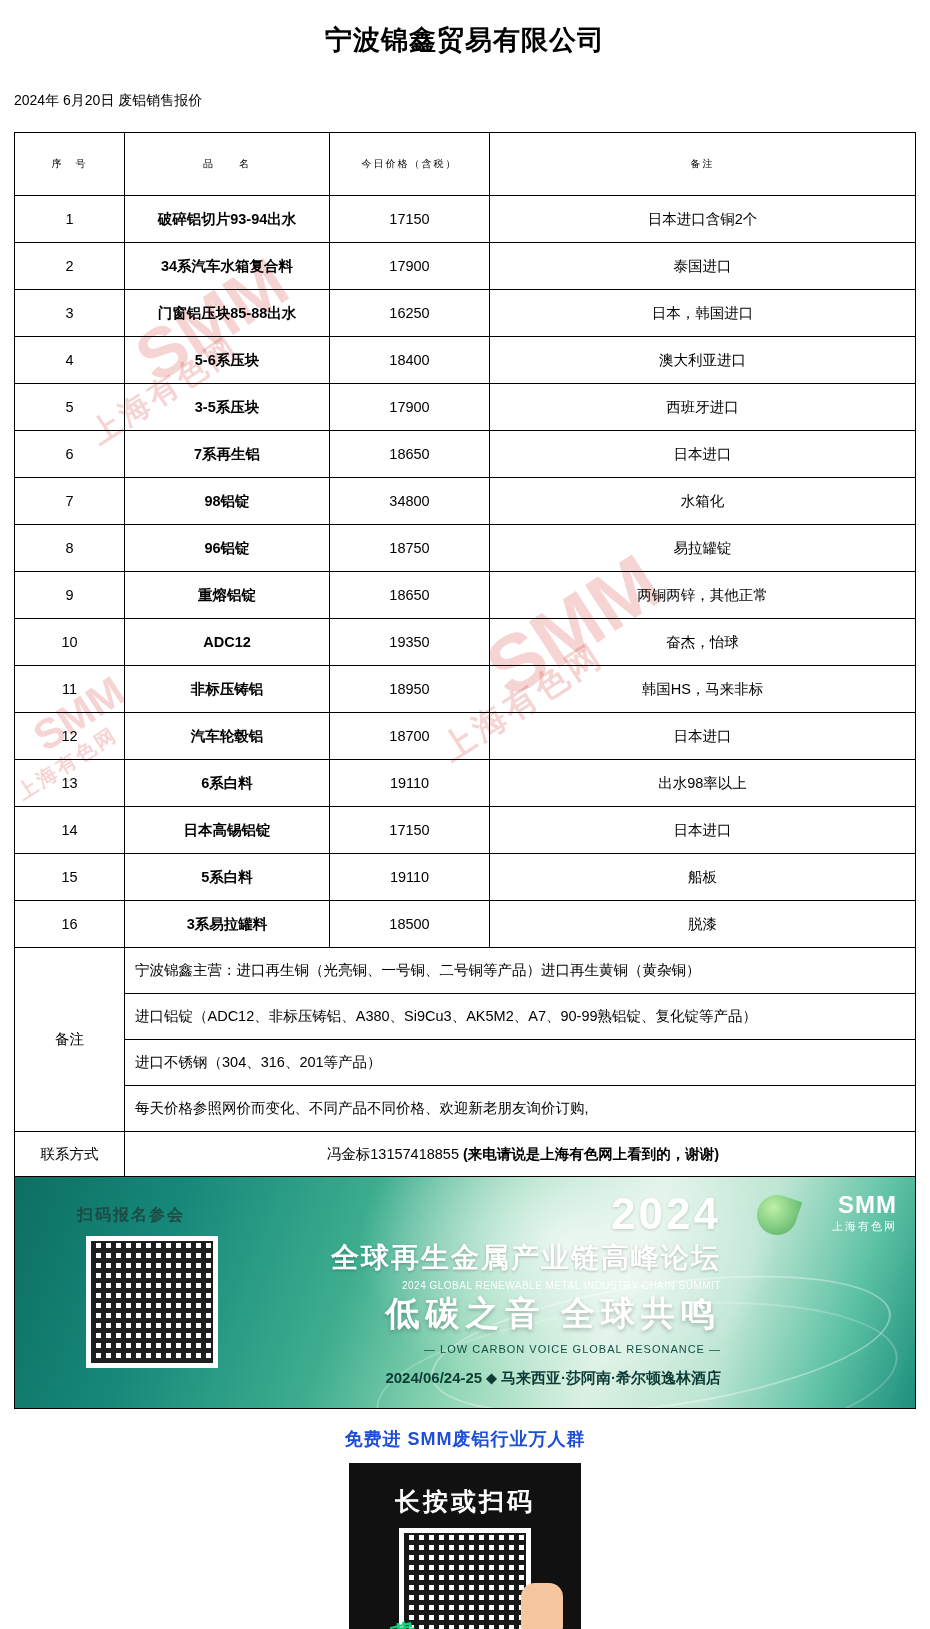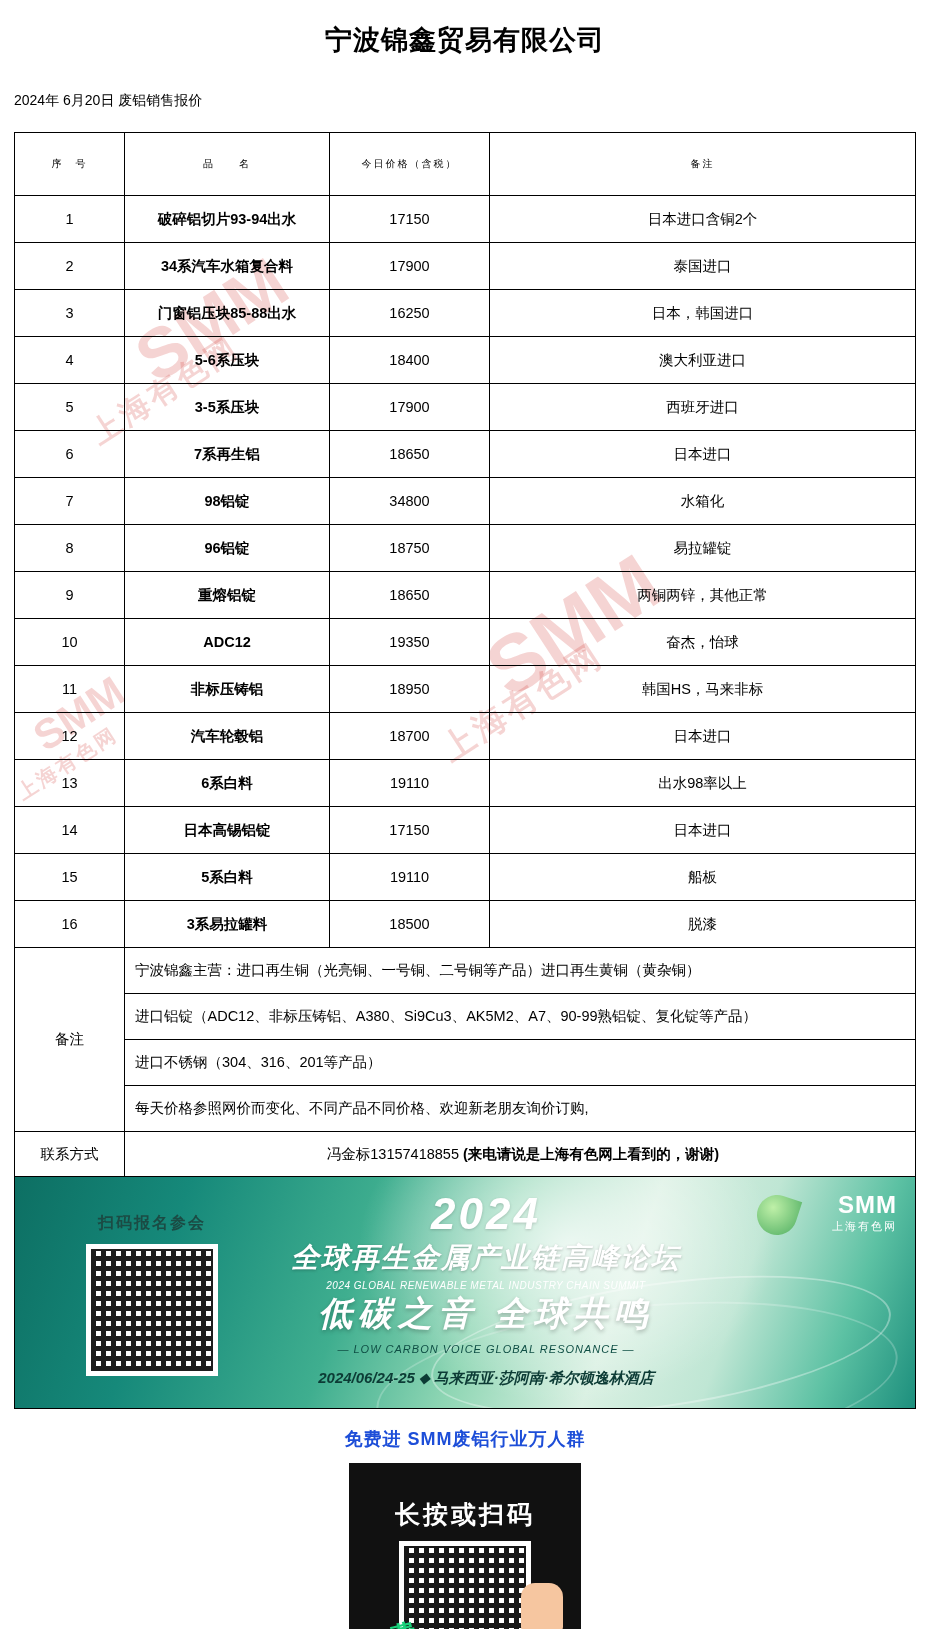--- a/index.html
+++ b/index.html
@@ -139,23 +139,22 @@
     top: 56%;
     width: 520px;
     height: 150px;
     border-radius: 50%;
     border: 2px solid rgba(255,255,255,0.22);
     transform: rotate(-6deg);
   }
   .qr-side {
     position: absolute;
     left: 62px;
-    top: 36px;
+    top: 28px;
     width: 150px;
-    text-align: center;
     color: #ffffff;
   }
   .qr-side .qr-label {
     font-size: 16px;
     letter-spacing: 2px;
     margin-bottom: 10px;
     font-weight: bold;
     color: #1b4b44;
   }
   .qr-box {
@@ -173,23 +172,22 @@
       repeating-linear-gradient(90deg, #000 0 5px, transparent 5px 10px),
       repeating-linear-gradient(0deg, #000 0 5px, transparent 5px 10px);
     background-blend-mode: multiply;
     opacity: 0.88;
   }
   .banner-center {
     position: absolute;
     left: 236px;
     top: 14px;
     width: 470px;
-    text-align: center;
+    text-align: right;
     color: #0d3f39;
-    font-style: italic;
   }
   .b-year {
     font-size: 44px;
     font-weight: bold;
     color: #ffffff;
     letter-spacing: 3px;
     text-shadow: 0 1px 3px rgba(0,0,0,0.18);
     line-height: 1.05;
   }
   .b-title {
@@ -271,21 +269,21 @@
     background: #111;
     position: relative;
     box-sizing: border-box;
     padding: 14px;
   }
   .bq-head {
     color: #ffffff;
     font-size: 25px;
     font-weight: bold;
     letter-spacing: 3px;
-    margin-top: 21px;
+    margin-top: 8px;
     margin-bottom: 10px;
   }
   .bq-code {
     width: 132px;
     height: 132px;
     margin: 0 auto;
     background: #fff;
     padding: 5px;
     box-sizing: border-box;
   }

